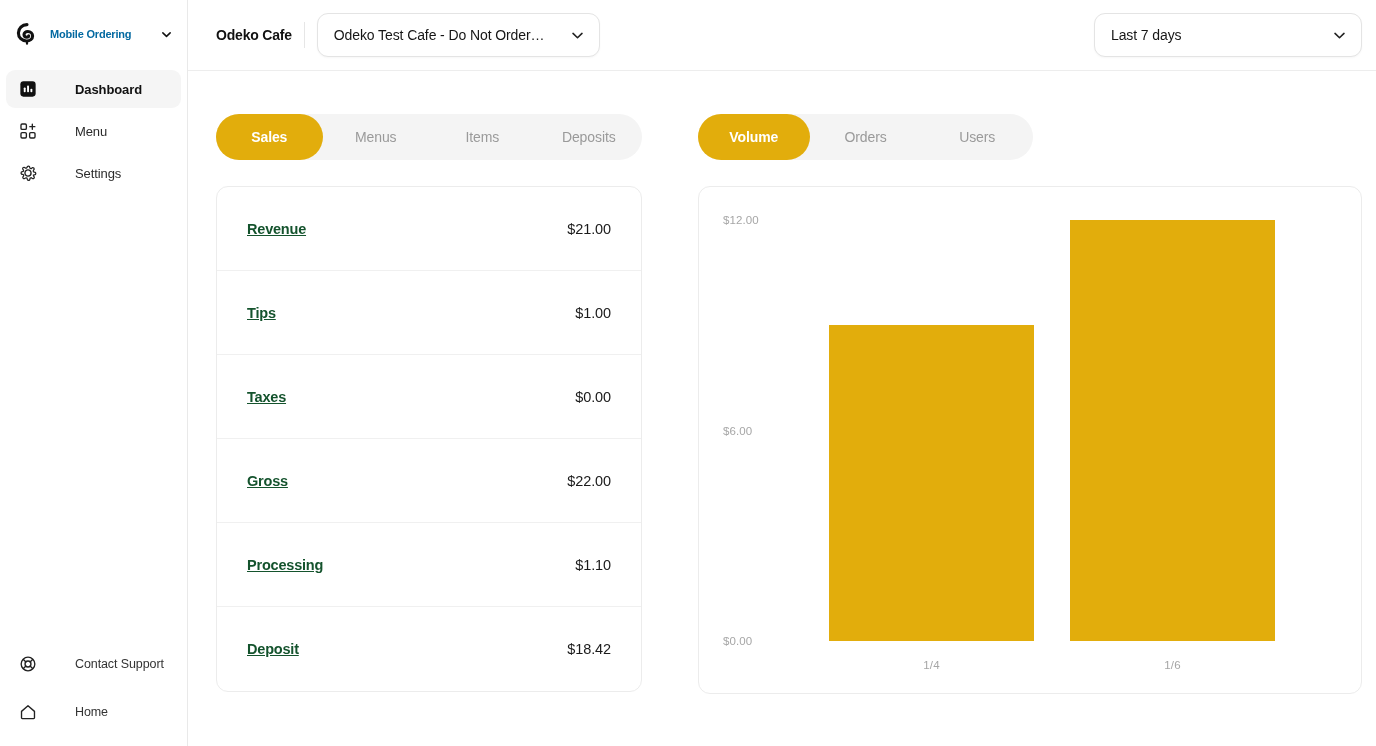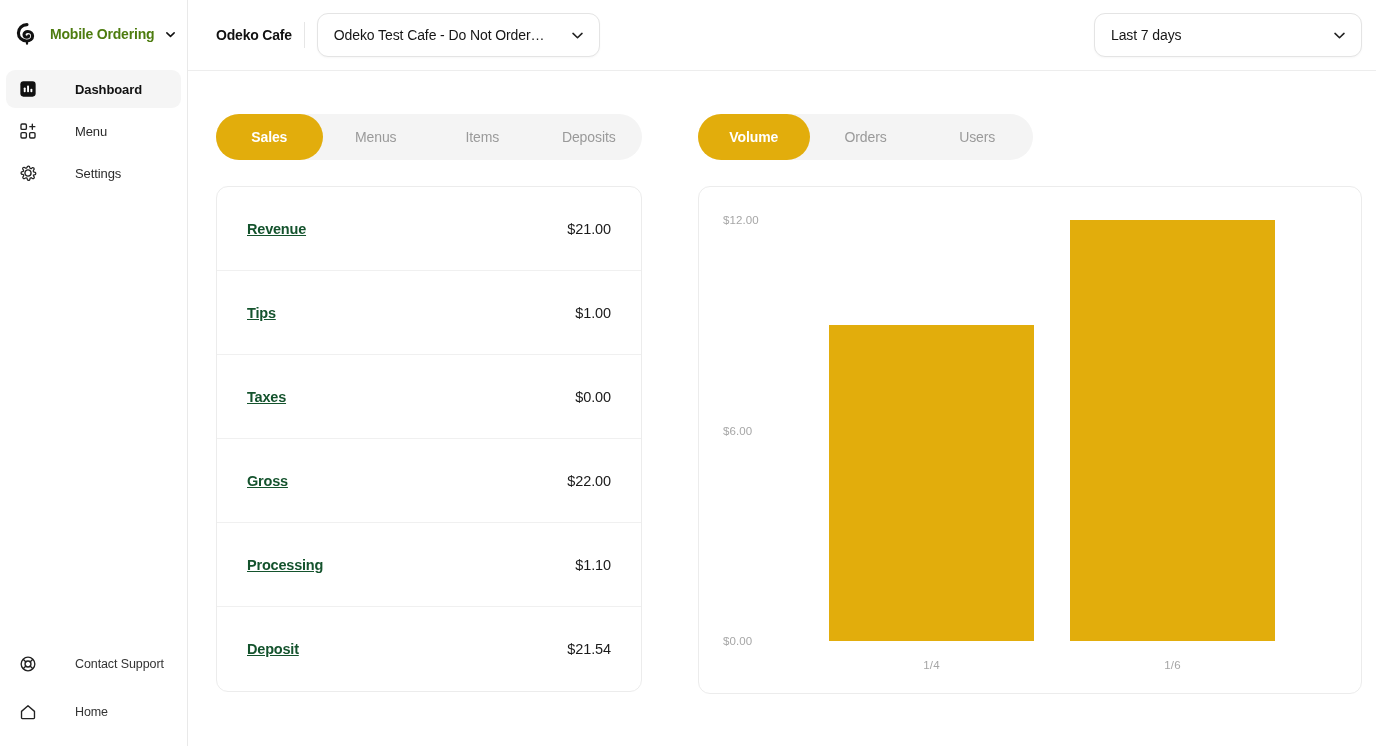--- a/index.html
+++ b/index.html
@@ -22,21 +22,21 @@
     flex: 0 0 188px;
     position: relative;
   }
   .brand {
     display: flex; align-items: center; gap: 10px;
     height: 56px; padding: 0 14px;
     margin-top: 6px;
   }
   .brand-logo { width: 26px; height: 26px; flex: 0 0 26px; display:flex; align-items:center; justify-content:center;}
   .brand-name {
-    font-size: 14px; font-weight: 700; letter-spacing: -0.2px; color: #4d7c0f;
+    font-size: 11px; font-weight: 700; letter-spacing: -0.2px; color: #0369a1;
     white-space: nowrap;
   }
   .brand-caret { margin-left: auto; display:flex; align-items:center; }
 
   .nav { margin-top: 8px; display: flex; flex-direction: column; }
   .nav-item {
     display: flex; align-items: center; gap: 13px;
     height: 38px; margin: 0 6px 4px 6px;
     padding: 0 12px; border-radius: 9px;
     cursor: pointer;
@@ -280,21 +280,21 @@
           <div class="metric-row">
             <span class="metric-label">Gross</span>
             <span class="metric-value">$22.00</span>
           </div>
           <div class="metric-row">
             <span class="metric-label">Processing</span>
             <span class="metric-value">$1.10</span>
           </div>
           <div class="metric-row">
             <span class="metric-label">Deposit</span>
-            <span class="metric-value">$21.54</span>
+            <span class="metric-value">$18.42</span>
           </div>
         </div>
       </section>
 
       <section class="col-right">
 
         <div class="tabbar right">
           <button class="tab active">Volume</button>
           <button class="tab">Orders</button>
           <button class="tab">Users</button>

